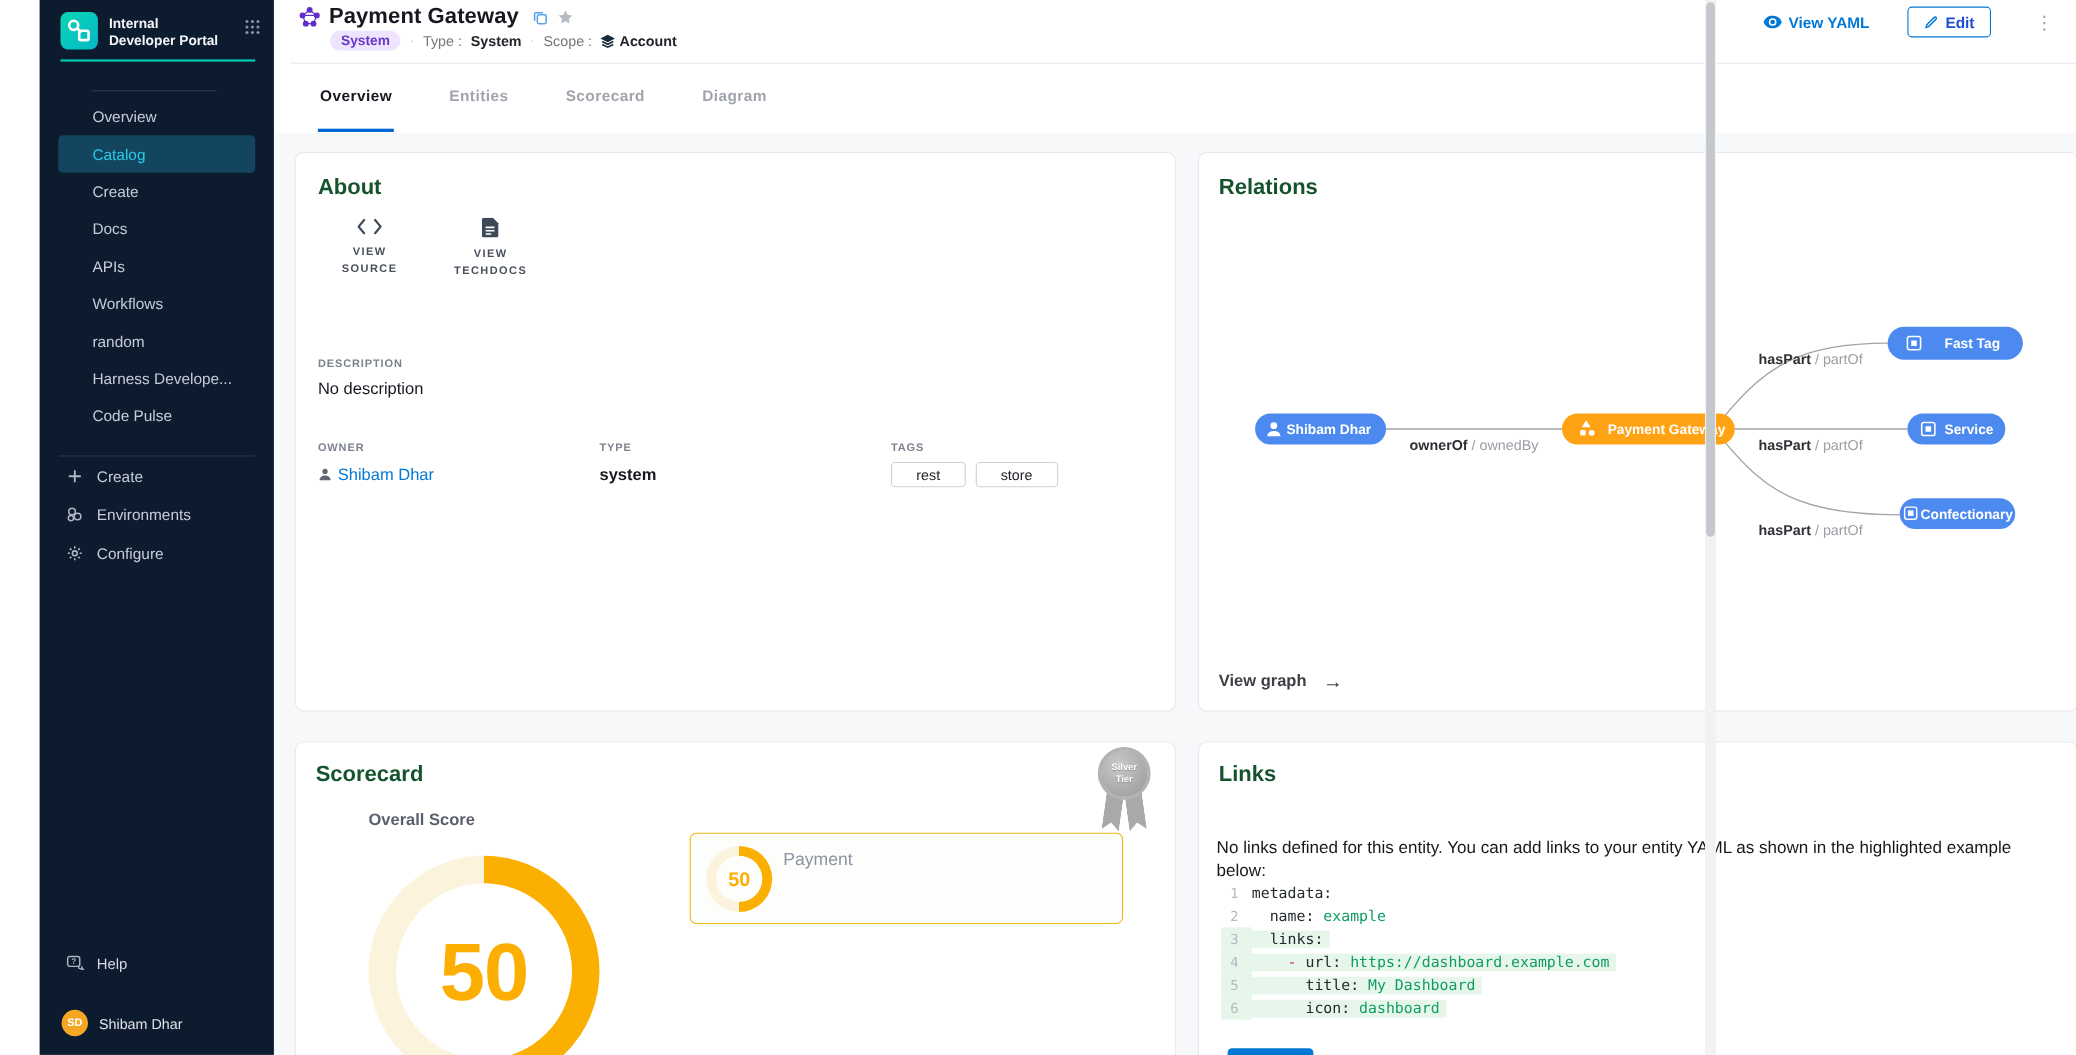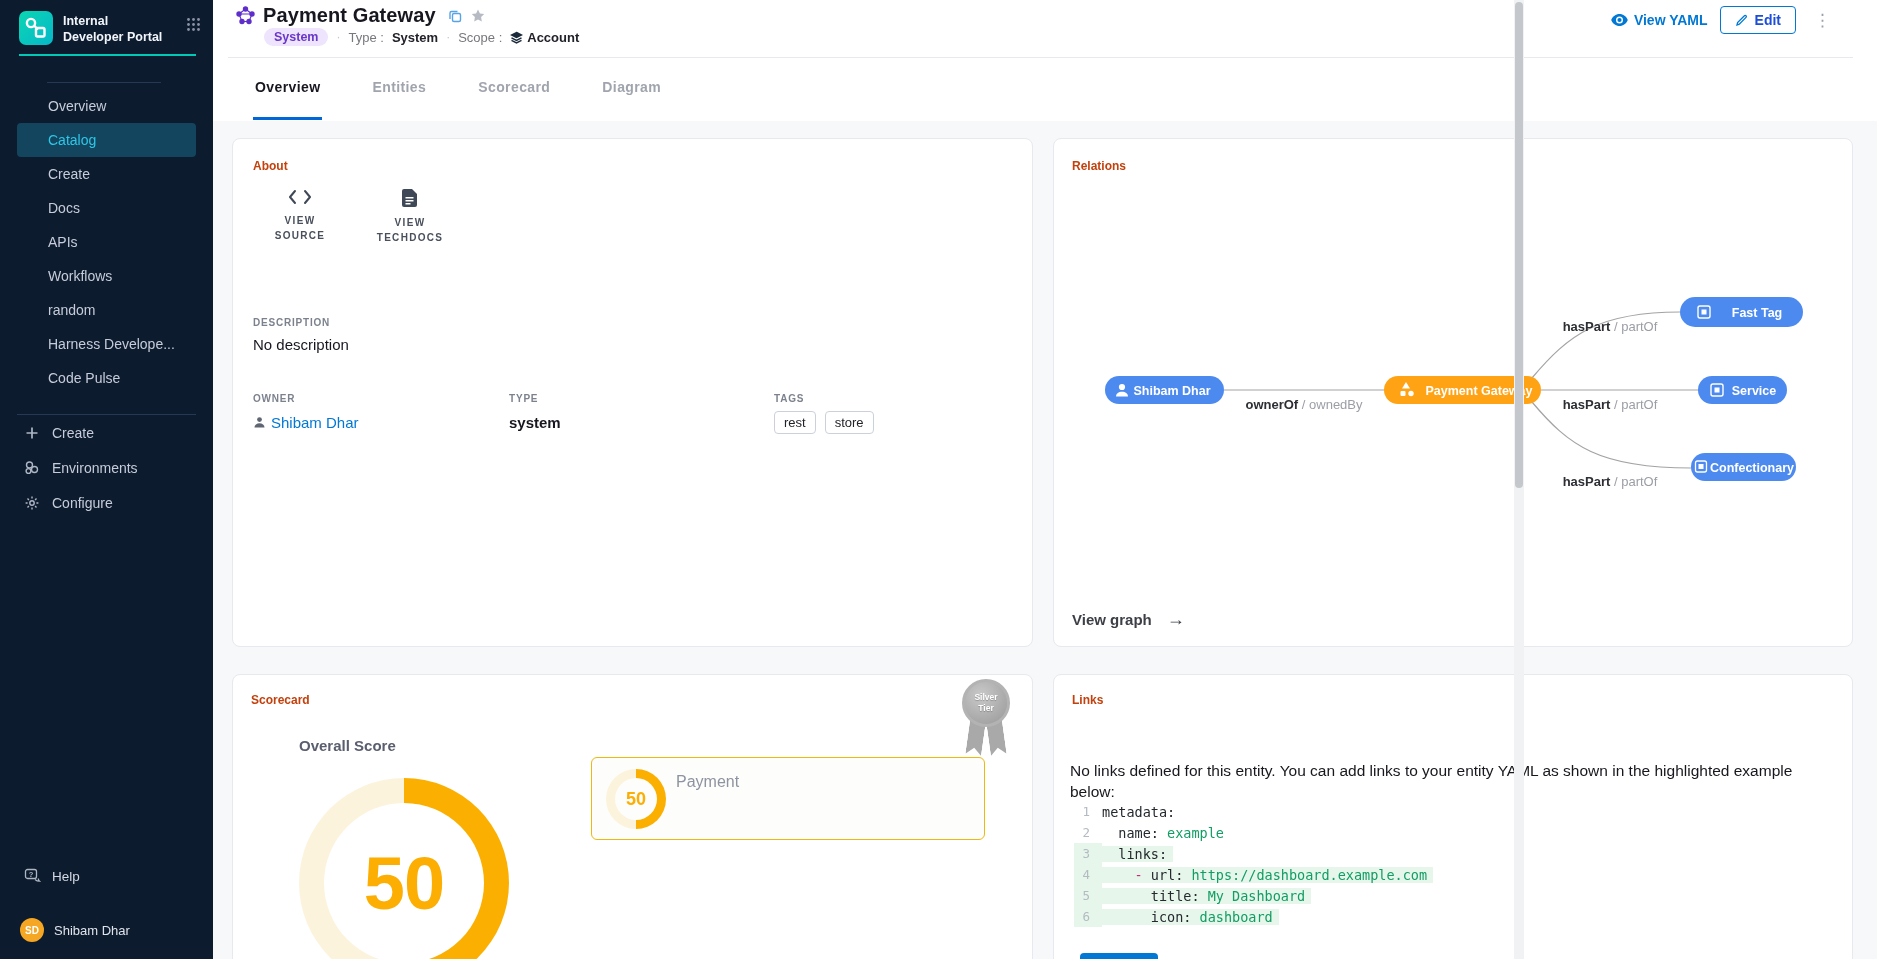--- a/index.html
+++ b/index.html
@@ -1,18 +1,18 @@
 <!DOCTYPE html>
 <html><head>
 <meta charset="utf-8">
 <style>
   * { margin:0; padding:0; box-sizing:border-box; }
   html,body { width:1887px; height:959px; overflow:hidden; background:#fff;
     font-family:"Liberation Sans", sans-serif; }
-  .app { position:relative; width:1524px; height:959px; }
+  .app { position:relative; width:1524px; height:959px;margin-left:36px; }
 
   
   .sidebar { position:absolute; left:0; top:0; width:213px; height:959px;
     background:#0d1b2f; color:#c6ccd9; z-index:5; }
   .side-logo { display:flex; align-items:flex-start; padding:11px 12px 0 19px; }
   .logo-sq { width:34px; height:34px; border-radius:7px; flex:0 0 34px;
     background:linear-gradient(135deg,#0bd6b2,#06b8c9); position:relative; }
   .brand { font-size:12.5px; font-weight:700; color:#f2f5f9; line-height:1.25;
     padding:3px 0 0 10px; width:110px; }
   .grid-icon { margin-left:auto; margin-top:6px; cursor:pointer; }
@@ -41,57 +41,57 @@
   .header-band { position:absolute; left:0; top:0; width:100%; height:121px; background:#fff; }
   .hdr-divider { position:absolute; left:15px; right:24px; top:57px; border-top:1px solid #e7e9ee; }
   .title-row { position:absolute; left:23px; top:4px; display:flex; align-items:center; gap:8px; }
   .page-title { font-size:20px; font-weight:700; color:#17171f; letter-spacing:.1px; }
   .badge-row { position:absolute; left:51px; top:28px; display:flex; align-items:center; gap:8px; font-size:13px; }
   .kind-badge { background:#eee4fd; color:#6938c8; font-weight:600; font-size:12.5px;
     padding:2px 10px; border-radius:9px; }
   .meta-dot { color:#c3c6cd; font-size:12px; }
   .meta-label { color:#77787d; }
   .meta-value { color:#22222a; font-weight:600; display:flex; align-items:center; gap:4px; }
-  .hdr-actions { position:absolute; right:40px; top:6px; display:flex; align-items:center; gap:12px; }
+  .hdr-actions { position:absolute; right:40px; top:6px; display:flex; align-items:center; gap:34px; }
   .view-yaml { display:flex; align-items:center; gap:6px; color:#0278d5; font-size:14px;
     font-weight:700; cursor:pointer; }
   .edit-btn { display:flex; align-items:center; gap:7px; color:#1d4ed8; font-size:14px;
     font-weight:700; border:1px solid #0278d5; border-radius:4px; padding:5px 14px;
     background:#fff; cursor:pointer; }
   .kebab { color:#9aa0ab; font-size:17px; letter-spacing:0; cursor:pointer; line-height:1;
     padding:4px 6px; }
 
   
   .tabs { position:absolute; left:40px; top:57px; height:63px; display:flex; gap:48px; }
   .tab { height:100%; display:flex; align-items:center; font-size:14px; letter-spacing:.4px;
     color:#a0a4ad; font-weight:600; cursor:pointer; border-bottom:3px solid transparent;
     padding:0 2px; }
   .tab.active { color:#17171f; border-bottom-color:#0166d6; }
 
   
   .card { position:absolute; background:#fff; border:1px solid #e7e9ee; border-radius:8px; }
-  .card-title { font-size:12px; font-weight:700; color:#c2410c; }
+  .card-title { font-size:20px; font-weight:700; color:#14532d; }
 
   
   .about-card { left:19px; top:138px; width:801px; height:509px; padding:20px; }
   .about-actions { display:flex; gap:32px; margin:16px 0 0 8px; }
   .about-action { width:78px; display:flex; flex-direction:column; align-items:center; gap:8px;
     cursor:pointer; text-align:center; }
   .about-action .lbl { font-size:10px; font-weight:700; letter-spacing:1.3px; color:#49505c;
     line-height:1.5; }
   .sec-label { font-size:10px; font-weight:700; letter-spacing:.8px; color:#7c828d; }
   .about-desc { margin-top:72px; }
   .about-desc .val { margin-top:8px; font-size:15px; color:#17171f; }
   .about-cols { display:flex; margin-top:40px; }
   .col-owner { width:256px; } .col-type { width:265px; }
   .owner-link { margin-top:10px; display:flex; align-items:center; gap:5px;
     color:#0278d5; font-size:15px; cursor:pointer; }
   .type-val { margin-top:10px; font-size:15px; font-weight:700; color:#17171f; }
   .tag-row { margin-top:7px; display:flex; gap:9px; }
-  .tag-chip { border:1px solid #ccd1d9; border-radius:4px; padding:3px 9px; font-size:13px;
+  .tag-chip { border:1px solid #ccd1d9; border-radius:4px; padding:3px 22px; font-size:13px;
     color:#22222a; background:#fff; }
 
   
   .rel-card { left:840px; top:138px; width:800px; height:509px; padding:20px 32px 16px 18px; }
   .rel-svg { position:absolute; left:0; top:0; }
   .view-graph { position:absolute; left:18px; bottom:16px; display:flex; align-items:center;
     gap:15px; font-size:15px; font-weight:600; color:#3c3f46; cursor:pointer; }
   .elabel { font-size:13px; }
   .eb { fill:#2d2f34; font-weight:600; }
   .em { fill:#9b9ea5; }

